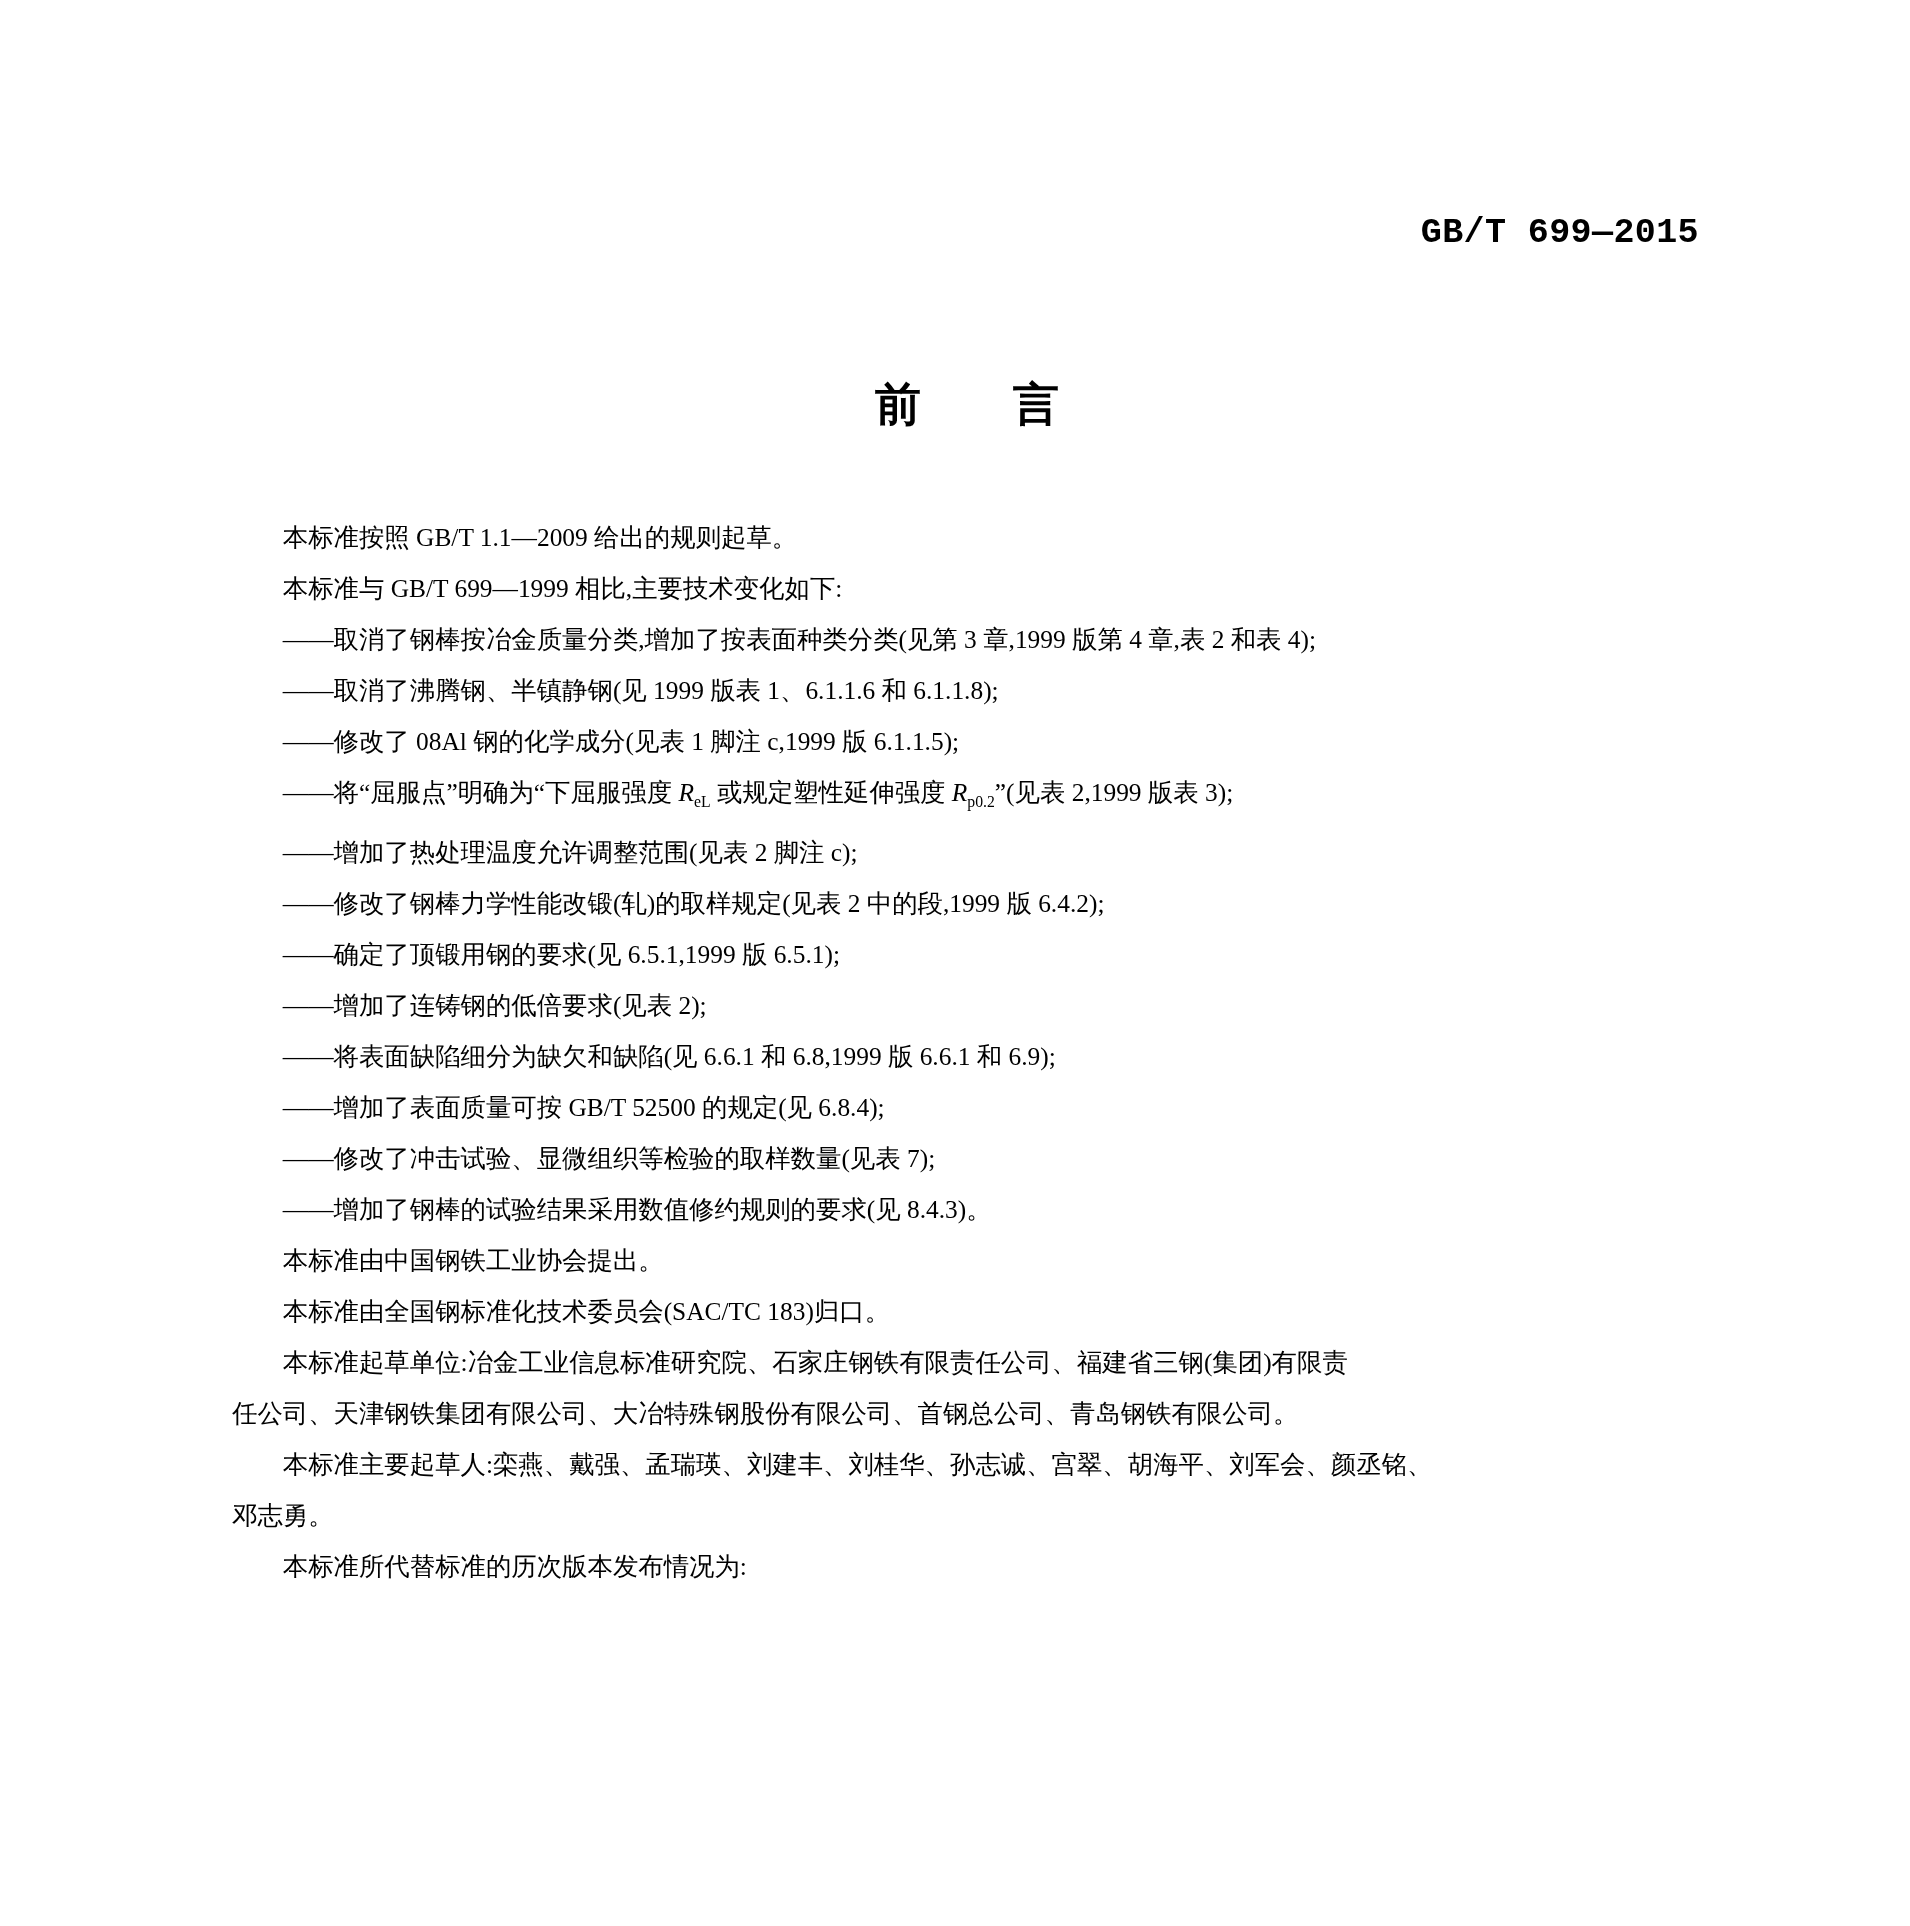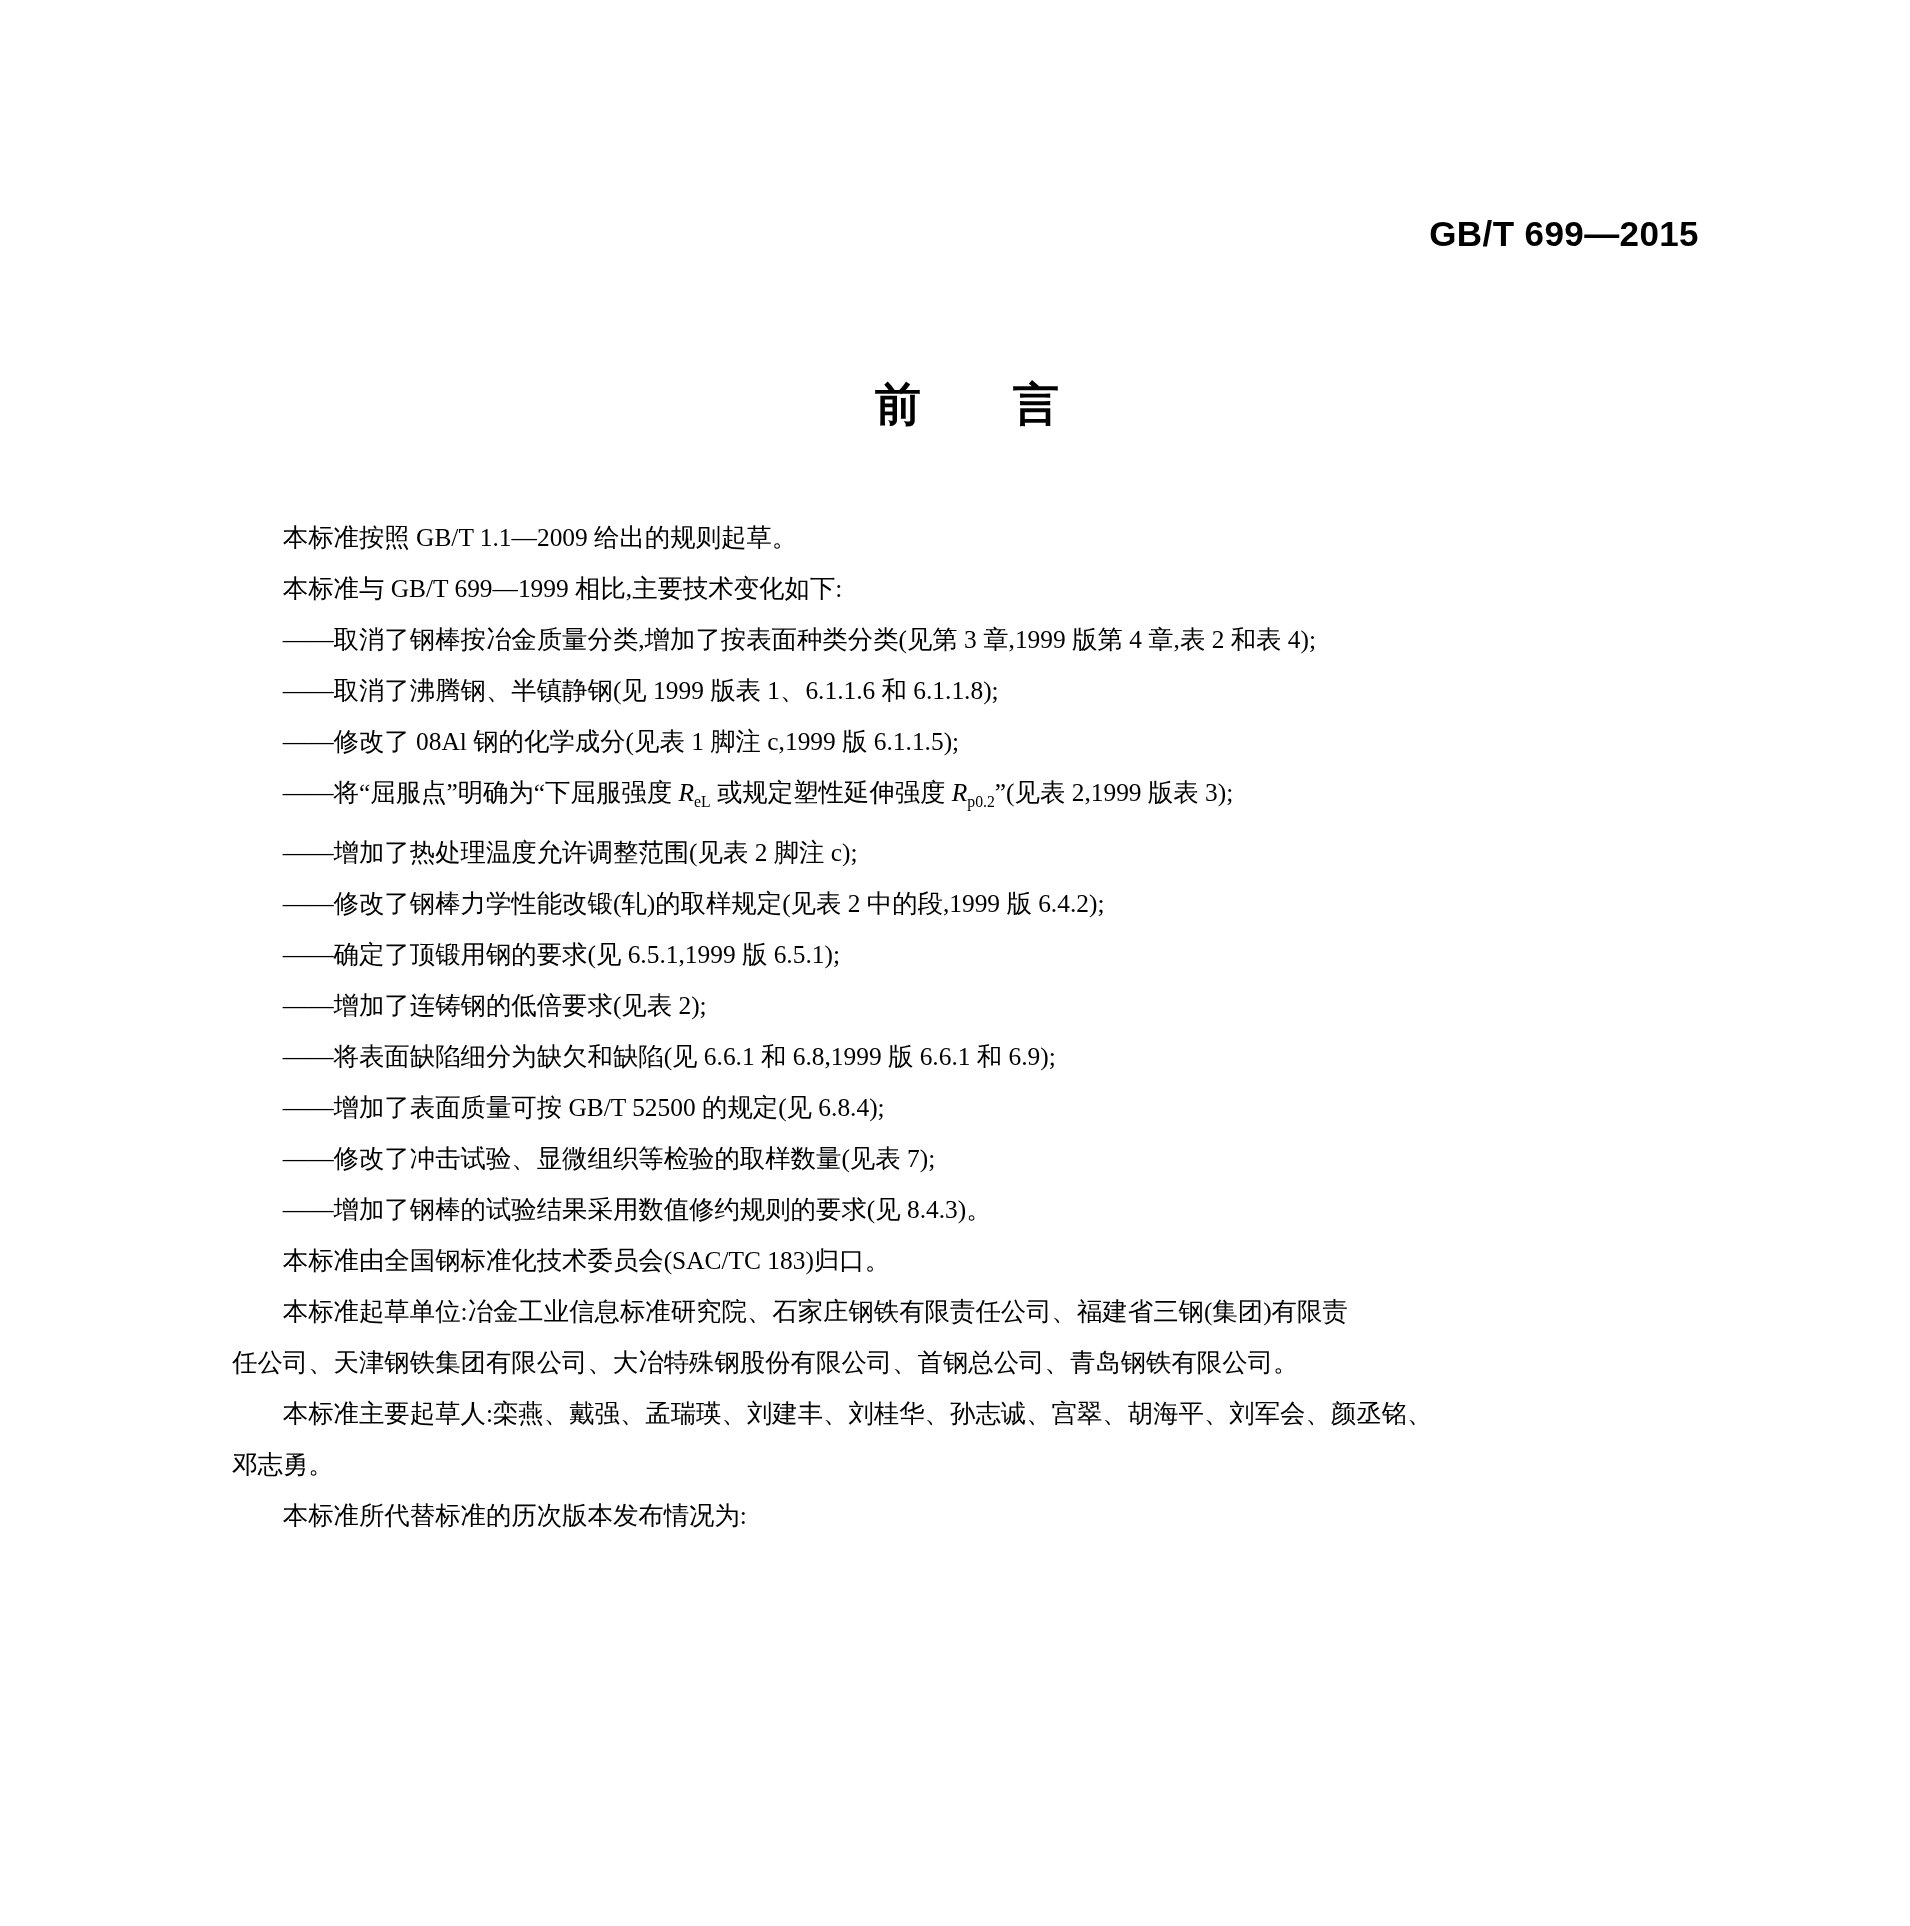--- a/index.html
+++ b/index.html
@@ -16,21 +16,21 @@
     color: #000000;
     font-family: "Liberation Serif", "DejaVu Serif", serif;
     overflow: hidden;
   }
   .doc-code {
     position: absolute;
     top: 211px;
     left: 0;
     right: 211px;
     text-align: right;
-    font-family: Liberation Sans, sans-serif;
+    font-family: Liberation Mono, monospace;
     font-weight: 700;
     font-size: 35px;
     line-height: 45px;
     letter-spacing: 0.4px;
     white-space: nowrap;
   }
   .fw-title {
     position: absolute;
     top: 363px;
     left: 0;
@@ -90,20 +90,21 @@
       <p class="indent"><span>——修改了 08Al 钢的化学成分(见表 1 脚注 c,1999 版 6.1.1.5);</span></p>
       <p class="indent"><span>——将“屈服点”明确为“下屈服强度 </span><span class="it">R</span><span class="sub">eL</span><span> 或规定塑性延伸强度 </span><span class="it">R</span><span class="sub">p0.2</span><span>”(见表 2,1999 版表 3);</span></p>
       <p class="indent"><span>——增加了热处理温度允许调整范围(见表 2 脚注 c);</span></p>
       <p class="indent"><span>——修改了钢棒力学性能改锻(轧)的取样规定(见表 2 中的段,1999 版 6.4.2);</span></p>
       <p class="indent"><span>——确定了顶锻用钢的要求(见 6.5.1,1999 版 6.5.1);</span></p>
       <p class="indent"><span>——增加了连铸钢的低倍要求(见表 2);</span></p>
       <p class="indent"><span>——将表面缺陷细分为缺欠和缺陷(见 6.6.1 和 6.8,1999 版 6.6.1 和 6.9);</span></p>
       <p class="indent"><span>——增加了表面质量可按 GB/T 52500 的规定(见 6.8.4);</span></p>
       <p class="indent"><span>——修改了冲击试验、显微组织等检验的取样数量(见表 7);</span></p>
       <p class="indent"><span>——增加了钢棒的试验结果采用数值修约规则的要求(见 8.4.3)。</span></p>
+      <p class="indent"><span>本标准由中国钢铁工业协会提出。</span></p>
       <p class="indent"><span>本标准由全国钢标准化技术委员会(SAC/TC 183)归口。</span></p>
       <p class="indent"><span>本标准起草单位:冶金工业信息标准研究院、石家庄钢铁有限责任公司、福建省三钢(集团)有限责</span></p>
       <p><span>任公司、天津钢铁集团有限公司、大冶特殊钢股份有限公司、首钢总公司、青岛钢铁有限公司。</span></p>
       <p class="indent"><span>本标准主要起草人:栾燕、戴强、孟瑞瑛、刘建丰、刘桂华、孙志诚、宫翠、胡海平、刘军会、颜丞铭、</span></p>
       <p><span>邓志勇。</span></p>
       <p class="indent"><span>本标准所代替标准的历次版本发布情况为:</span></p>
     </div>
 
 </div>
 

